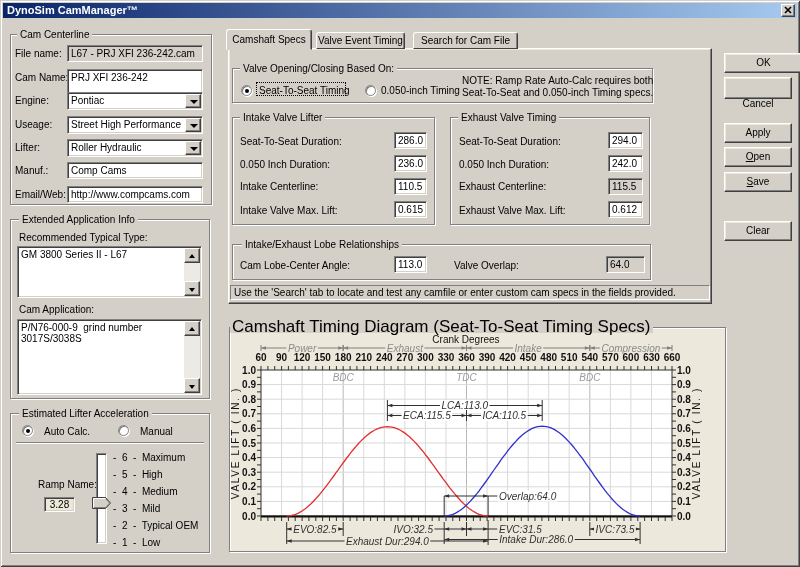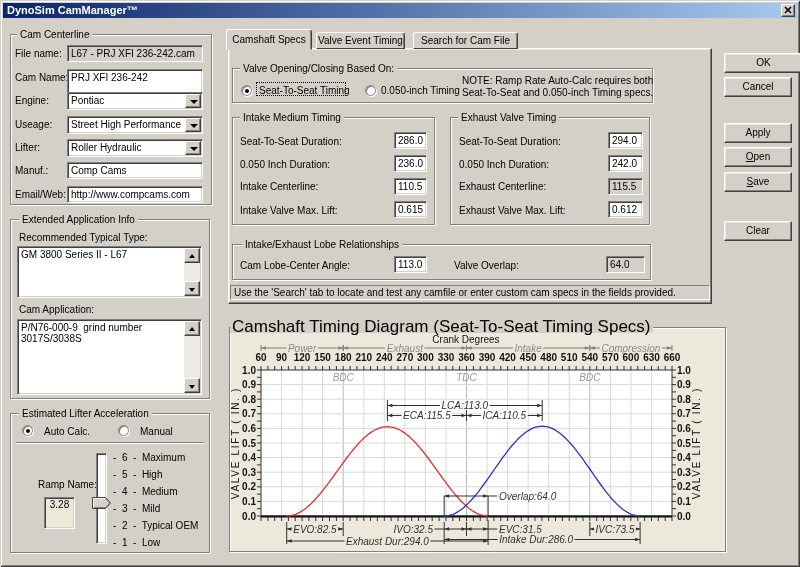--- a/index.html
+++ b/index.html
@@ -94,21 +94,21 @@
 
 <div class="abs grp" style="left:10px;top:413px;width:200px;height:140px">
   <span class="grplbl" style="left:8px">Estimated Lifter Acceleration</span>
 </div>
 <div class="abs radio on" style="left:22px;top:425px"></div>
 <div class="abs lbl" style="left:44px;top:426px">Auto Calc.</div>
 <div class="abs radio" style="left:118px;top:425px"></div>
 <div class="abs lbl" style="left:140px;top:426px">Manual</div>
 <div class="abs" style="left:16px;top:442px;width:188px;height:2px;border-top:1px solid #808080;border-bottom:1px solid #fff"></div>
 <div class="abs lbl" style="left:38px;top:479px">Ramp Name:</div>
-<div class="abs edit" style="left:44px;top:497px;width:31px;height:32px;background:#ECE9D8;padding-top:1px;text-align:center;padding-left:0">3.28</div>
+<div class="abs edit" style="left:44px;top:497px;width:31px;height:15px;background:#ECE9D8;padding-top:1px;text-align:center;padding-left:0">3.28</div>
 
 <div class="abs edit" style="left:96px;top:453px;width:11px;height:91px;padding:0"></div>
 
 <svg class="abs" style="left:92px;top:497px" width="21" height="13" viewBox="0 0 21 13">
     <path d="M0.5,0.5 H13.5 L18.5,6 L13.5,11.5 H0.5 Z" fill="#D4D0C8" stroke="#404040" stroke-width="1"></path>
     <path d="M1.5,10.5 V1.5 H13" fill="none" stroke="#fff" stroke-width="1"></path>
     <path d="M14,2 L17.5,6 L14,10.5 H2" fill="none" stroke="#808080" stroke-width="1"></path>
   </svg>
 
 <div class="abs lbl" style="left:113px;top:452px">-&nbsp; 6&nbsp; -&nbsp; Maximum</div>
@@ -135,21 +135,21 @@
 </div>
 <div class="abs radio on" style="left:241px;top:85px"></div>
 <div class="abs" style="left:256px;top:82px;width:90px;height:14px;border:1px dotted #000"></div>
 <div class="abs lbl" style="left:259px;top:85px">Seat-To-Seat Timing</div>
 <div class="abs radio" style="left:365px;top:85px"></div>
 <div class="abs lbl" style="left:381px;top:85px">0.050-inch Timing</div>
 <div class="abs lbl" style="left:462px;top:75px">NOTE: Ramp Rate Auto-Calc requires both</div>
 <div class="abs lbl" style="left:462px;top:87px">Seat-To-Seat and 0.050-inch Timing specs.</div>
 
 <div class="abs grp" style="left:232px;top:117px;width:203px;height:108px">
-  <span class="grplbl" style="left:7px">Intake Medium Timing</span>
+  <span class="grplbl" style="left:7px">Intake Valve Lifter</span>
 </div>
 <div class="abs lbl" style="left:240px;top:136px">Seat-To-Seat Duration:</div>
 <div class="abs edit" style="left:394px;top:132px;width:33px;height:17px">286.0</div>
 <div class="abs lbl" style="left:240px;top:159px">0.050 Inch Duration:</div>
 <div class="abs edit" style="left:394px;top:155px;width:33px;height:17px">236.0</div>
 <div class="abs lbl" style="left:240px;top:181px">Intake Centerline:</div>
 <div class="abs edit" style="left:394px;top:178px;width:33px;height:17px">110.5</div>
 <div class="abs lbl" style="left:240px;top:205px">Intake Valve Max. Lift:</div>
 <div class="abs edit" style="left:394px;top:201px;width:33px;height:17px">0.615</div>
 
@@ -170,21 +170,21 @@
 </div>
 <div class="abs lbl" style="left:240px;top:260px">Cam Lobe-Center Angle:</div>
 <div class="abs edit" style="left:394px;top:256px;width:33px;height:17px">113.0</div>
 <div class="abs lbl" style="left:454px;top:260px">Valve Overlap:</div>
 <div class="abs edit gray" style="left:606px;top:256px;width:39px;height:17px">64.0</div>
 
 <div class="abs" style="left:230px;top:285px;width:480px;height:15px;background:#D4D0C8;
   border:1px solid;border-color:#808080 #fff #fff #808080;padding:1px 0 0 3px;white-space:nowrap">Use the 'Search' tab to locate and test any camfile or enter custom cam specs in the fields provided.</div>
 
 <div class="abs btn" style="left:724px;top:53px;width:79px;height:20px;padding-top:3px">OK</div>
-<div class="abs btn" style="left:724px;top:77px;width:68px;height:20px;padding-top:3px">Cancel</div>
+<div class="abs btn" style="left:724px;top:77px;width:68px;height:20px;padding-top:20px">Cancel</div>
 <div class="abs btn" style="left:724px;top:123px;width:68px;height:20px;padding-top:3px">Apply</div>
 <div class="abs btn" style="left:724px;top:147px;width:68px;height:20px;padding-top:3px"><u>O</u>pen</div>
 <div class="abs btn" style="left:724px;top:172px;width:68px;height:20px;padding-top:3px"><u>S</u>ave</div>
 <div class="abs btn" style="left:724px;top:221px;width:68px;height:20px;padding-top:3px">Clear</div>
 
 <div class="abs" style="left:229px;top:327px;width:497px;height:225px;background:#ECE8DB;
   border:1px solid #808080;box-shadow:1px 1px 0 #fff, inset 1px 1px 0 #fff"></div>
 <div class="abs lbl" style="left:230px;top:320px;background:#D4D0C8;padding:0 2px;font-size:17px;line-height:13px">Camshaft Timing Diagram (Seat-To-Seat Timing Specs)</div>
 
 <svg width="800" height="567" viewBox="0 0 800 567" style="position:absolute;left:0;top:0;font-family:'Liberation Sans',sans-serif">

